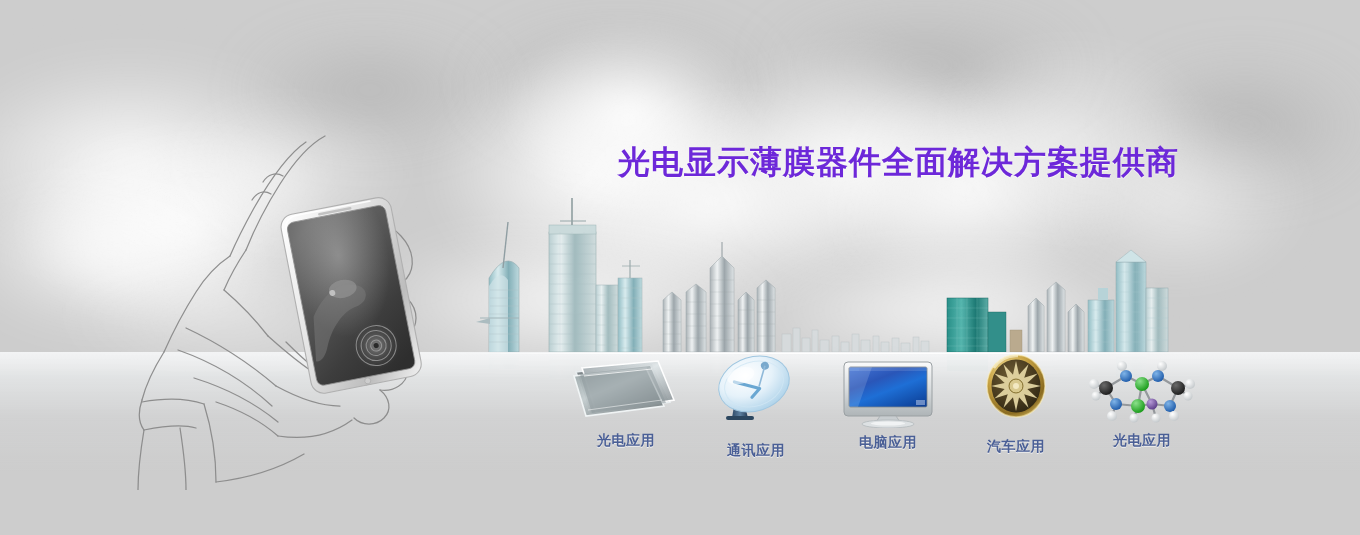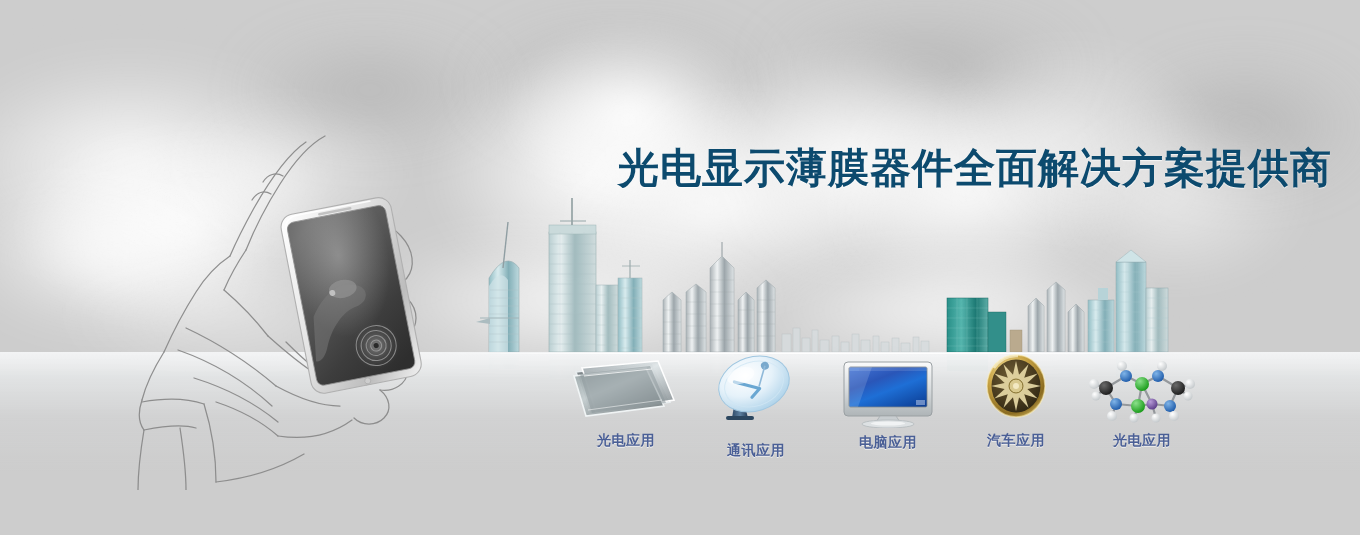--- a/index.html
+++ b/index.html
@@ -66,22 +66,22 @@
 
   
   .city{ position:absolute; left:0; top:0; width:1360px; height:535px; }
 
   
   .handwrap{ position:absolute; left:120px; top:110px; width:360px; height:380px; }
 
   
   .headline{
     position:absolute; left:618px; top:141px;
-    font-size:41px; letter-spacing:1px; font-weight:700;
-    color:#0c4a6e;
+    font-size:32px; letter-spacing:1px; font-weight:700;
+    color:#6d28d9;
     text-shadow:0 1px 1px rgba(255,255,255,.7);
     white-space:nowrap;
     font-family:"DejaVu Sans","Liberation Sans",sans-serif;
   }
 
   
   .apps{ position:absolute; left:560px; top:352px; width:640px; height:110px; }
   .app{ position:absolute; width:120px; text-align:center; }
   .app .art{ position:relative; width:120px; height:72px; margin:0 auto; }
   .app .lbl{
@@ -91,21 +91,21 @@
     font-family:"DejaVu Sans","Liberation Sans",sans-serif;
   }
   #app0{ left:6px;   top:0px; }
   #app1{ left:136px; top:-2px; }
   #app2{ left:268px; top:4px; }
   #app3{ left:396px; top:0px; }
   #app4{ left:522px; top:2px; }
   #app0 .lbl{ margin-top:8px; }
   #app1 .lbl{ margin-top:20px; }
   #app2 .lbl{ margin-top:6px; }
-  #app3 .lbl{ margin-top:8px; }
+  #app3 .lbl{ margin-top:14px; }
   #app4 .lbl{ margin-top:6px; }
 </style>
 </head>
 <body>
 
 <div id="banner">
 
   <div class="sky"></div>
 
   <div class="cloudlayer">

